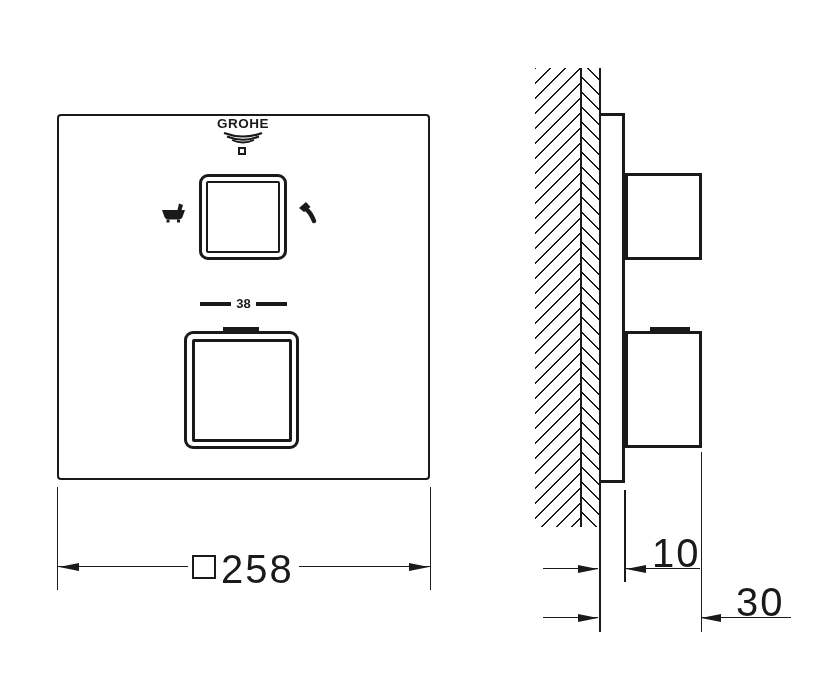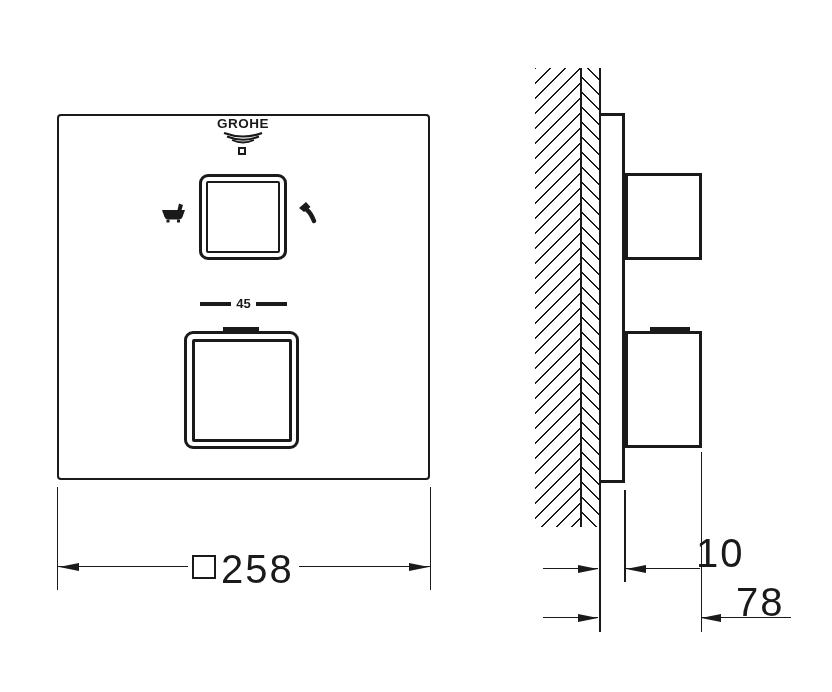--- a/index.html
+++ b/index.html
@@ -66,21 +66,21 @@
       <rect x="5.5" y="17.5" width="3" height="3" fill="#1a1a1a"></rect>
       <rect x="16" y="17.5" width="3" height="3" fill="#1a1a1a"></rect>
     </svg>
 
     <svg class="abs" id="icon-shower" width="25" height="23" viewBox="0 0 25 23">
       <path d="M2,7 L9,1 L13.5,6 L7,11 Z" fill="#1a1a1a"></path>
       <path d="M9,8 Q14,12 17,20" stroke="#1a1a1a" stroke-width="4.5" fill="none" stroke-linecap="round"></path>
     </svg>
 
     <div class="line" id="temp-seg-l"></div>
-    <div class="abs" id="temp-label">45</div>
+    <div class="abs" id="temp-label">38</div>
     <div class="line" id="temp-seg-r"></div>
 
     <div class="abs" id="knob-lower">
       <div id="knob-lower-inner"></div>
     </div>
     <div class="abs" id="knob-lower-tab"></div>
 
     <div>
       <div class="line" style="left:56.5px;top:487px;width:1.4px;height:103px;"></div>
       <div class="line" style="left:429.5px;top:487px;width:1.4px;height:103px;"></div>
@@ -105,25 +105,25 @@
     <div class="abs" id="knob2-side-tab"></div>
 
     <div class="line" style="left:624.3px;top:490px;width:1.4px;height:92px;"></div>
     <div class="line" style="left:700.6px;top:452px;width:1.4px;height:180px;"></div>
 
     <div>
       <div class="line" style="left:543px;top:568px;width:55px;height:1.4px;"></div>
       <div class="arrow right" style="left:578px;top:564.7px;"></div>
       <div class="line" style="left:626px;top:568px;width:74px;height:1.4px;"></div>
       <div class="arrow left" style="left:626px;top:564.7px;"></div>
-      <div class="dim-text" style="left:652px;top:536px;margin-left:44px;">10</div>
+      <div class="dim-text" style="left:652px;top:536px;">10</div>
     </div>
 
     <div>
       <div class="line" style="left:543px;top:617px;width:55px;height:1.4px;"></div>
       <div class="arrow right" style="left:578px;top:613.7px;"></div>
       <div class="line" style="left:701px;top:617px;width:90px;height:1.4px;"></div>
       <div class="arrow left" style="left:701px;top:613.7px;"></div>
-      <div class="dim-text" style="left:736px;top:585px;">78</div>
+      <div class="dim-text" style="left:736px;top:585px;">30</div>
     </div>
   </div>
 
 </div>
 
 </body></html>

